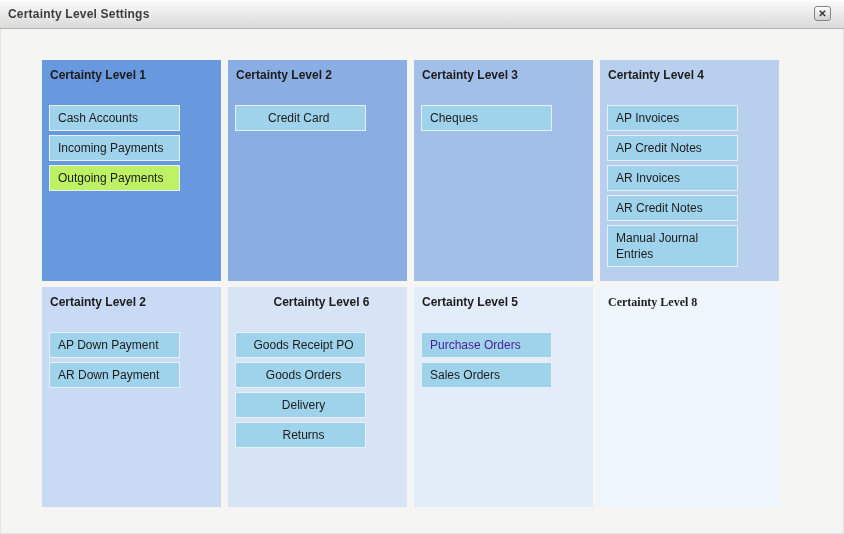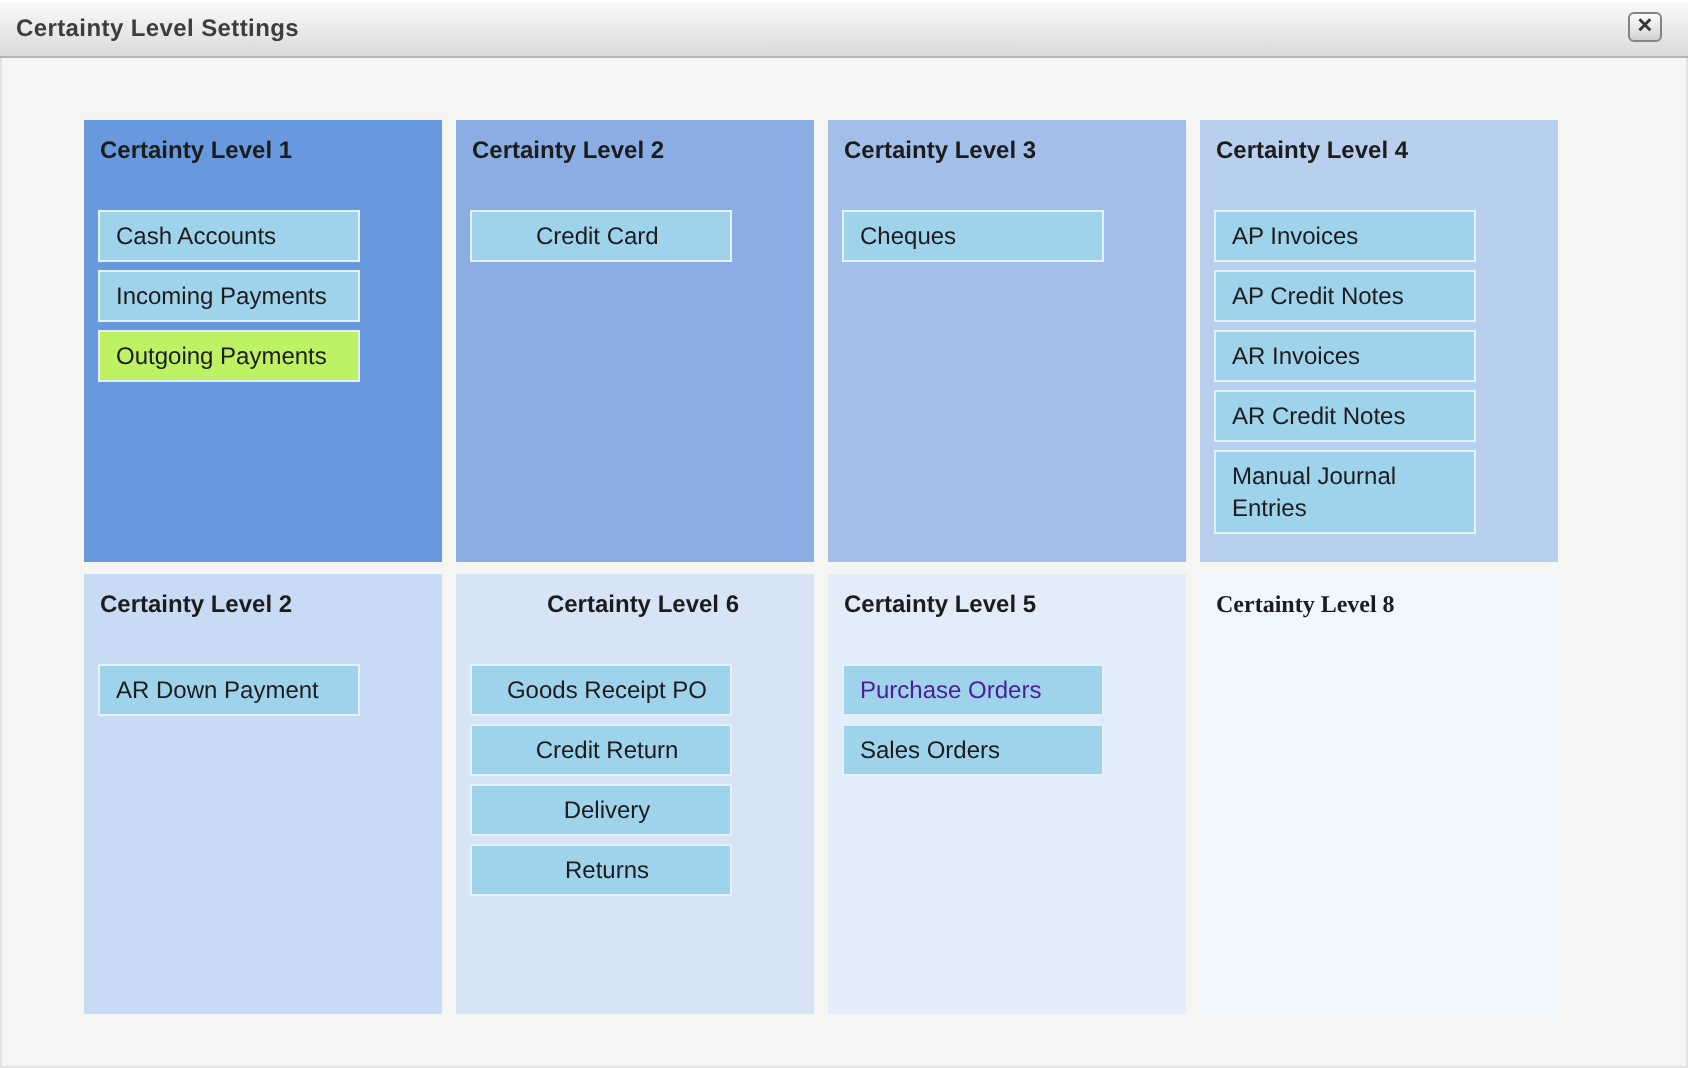--- a/index.html
+++ b/index.html
@@ -97,28 +97,29 @@
           <div class="item" style="background: rgb(159, 210, 235); border-color: rgb(228, 242, 248); color: rgb(28, 28, 28);">AP Invoices</div>
           <div class="item" style="background: rgb(159, 210, 235); border-color: rgb(228, 242, 248); color: rgb(28, 28, 28);">AP Credit Notes</div>
           <div class="item" style="background: rgb(159, 210, 235); border-color: rgb(228, 242, 248); color: rgb(28, 28, 28);">AR Invoices</div>
           <div class="item" style="background: rgb(159, 210, 235); border-color: rgb(228, 242, 248); color: rgb(28, 28, 28);">AR Credit Notes</div>
           <div class="item" style="background: rgb(159, 210, 235); border-color: rgb(228, 242, 248); color: rgb(28, 28, 28);">Manual Journal Entries</div>
         </div>
   </div>
       <div class="panel" style="background: rgb(201, 218, 244);">
     <h2 class="panel-title" style="color: rgb(28, 28, 28);">Certainty Level 2</h2>
     <div class="panel-items">
+          <div class="item" style="background: rgb(159, 210, 235); border-color: rgb(228, 242, 248); color: rgb(28, 28, 28);">AP Down Payment</div>
           <div class="item" style="background: rgb(159, 210, 235); border-color: rgb(228, 242, 248); color: rgb(28, 28, 28);">AR Down Payment</div>
         </div>
   </div>
       <div class="panel" style="background: rgb(215, 228, 246); text-align: center;">
     <h2 class="panel-title" style="color: rgb(28, 28, 28);">Certainty Level 6</h2>
     <div class="panel-items">
           <div class="item" style="background: rgb(159, 210, 235); border-color: rgb(228, 242, 248); color: rgb(28, 28, 28);">Goods Receipt PO</div>
-          <div class="item" style="background: rgb(159, 210, 235); border-color: rgb(228, 242, 248); color: rgb(28, 28, 28);">Credit Return</div>
+          <div class="item" style="background: rgb(159, 210, 235); border-color: rgb(228, 242, 248); color: rgb(28, 28, 28);">Goods Orders</div>
           <div class="item" style="background: rgb(159, 210, 235); border-color: rgb(228, 242, 248); color: rgb(28, 28, 28);">Delivery</div>
           <div class="item" style="background: rgb(159, 210, 235); border-color: rgb(228, 242, 248); color: rgb(28, 28, 28);">Returns</div>
         </div>
   </div>
       <div class="panel" style="background: rgb(227, 236, 249);">
     <h2 class="panel-title" style="color: rgb(28, 28, 28);">Certainty Level 5</h2>
     <div class="panel-items">
           <div class="item" style="background: rgb(159, 210, 235); border-color: rgb(228, 242, 248); color: #4c1d95;">Purchase Orders</div>
           <div class="item" style="background: rgb(159, 210, 235); border-color: rgb(228, 242, 248); color: rgb(28, 28, 28);">Sales Orders</div>
         </div>

